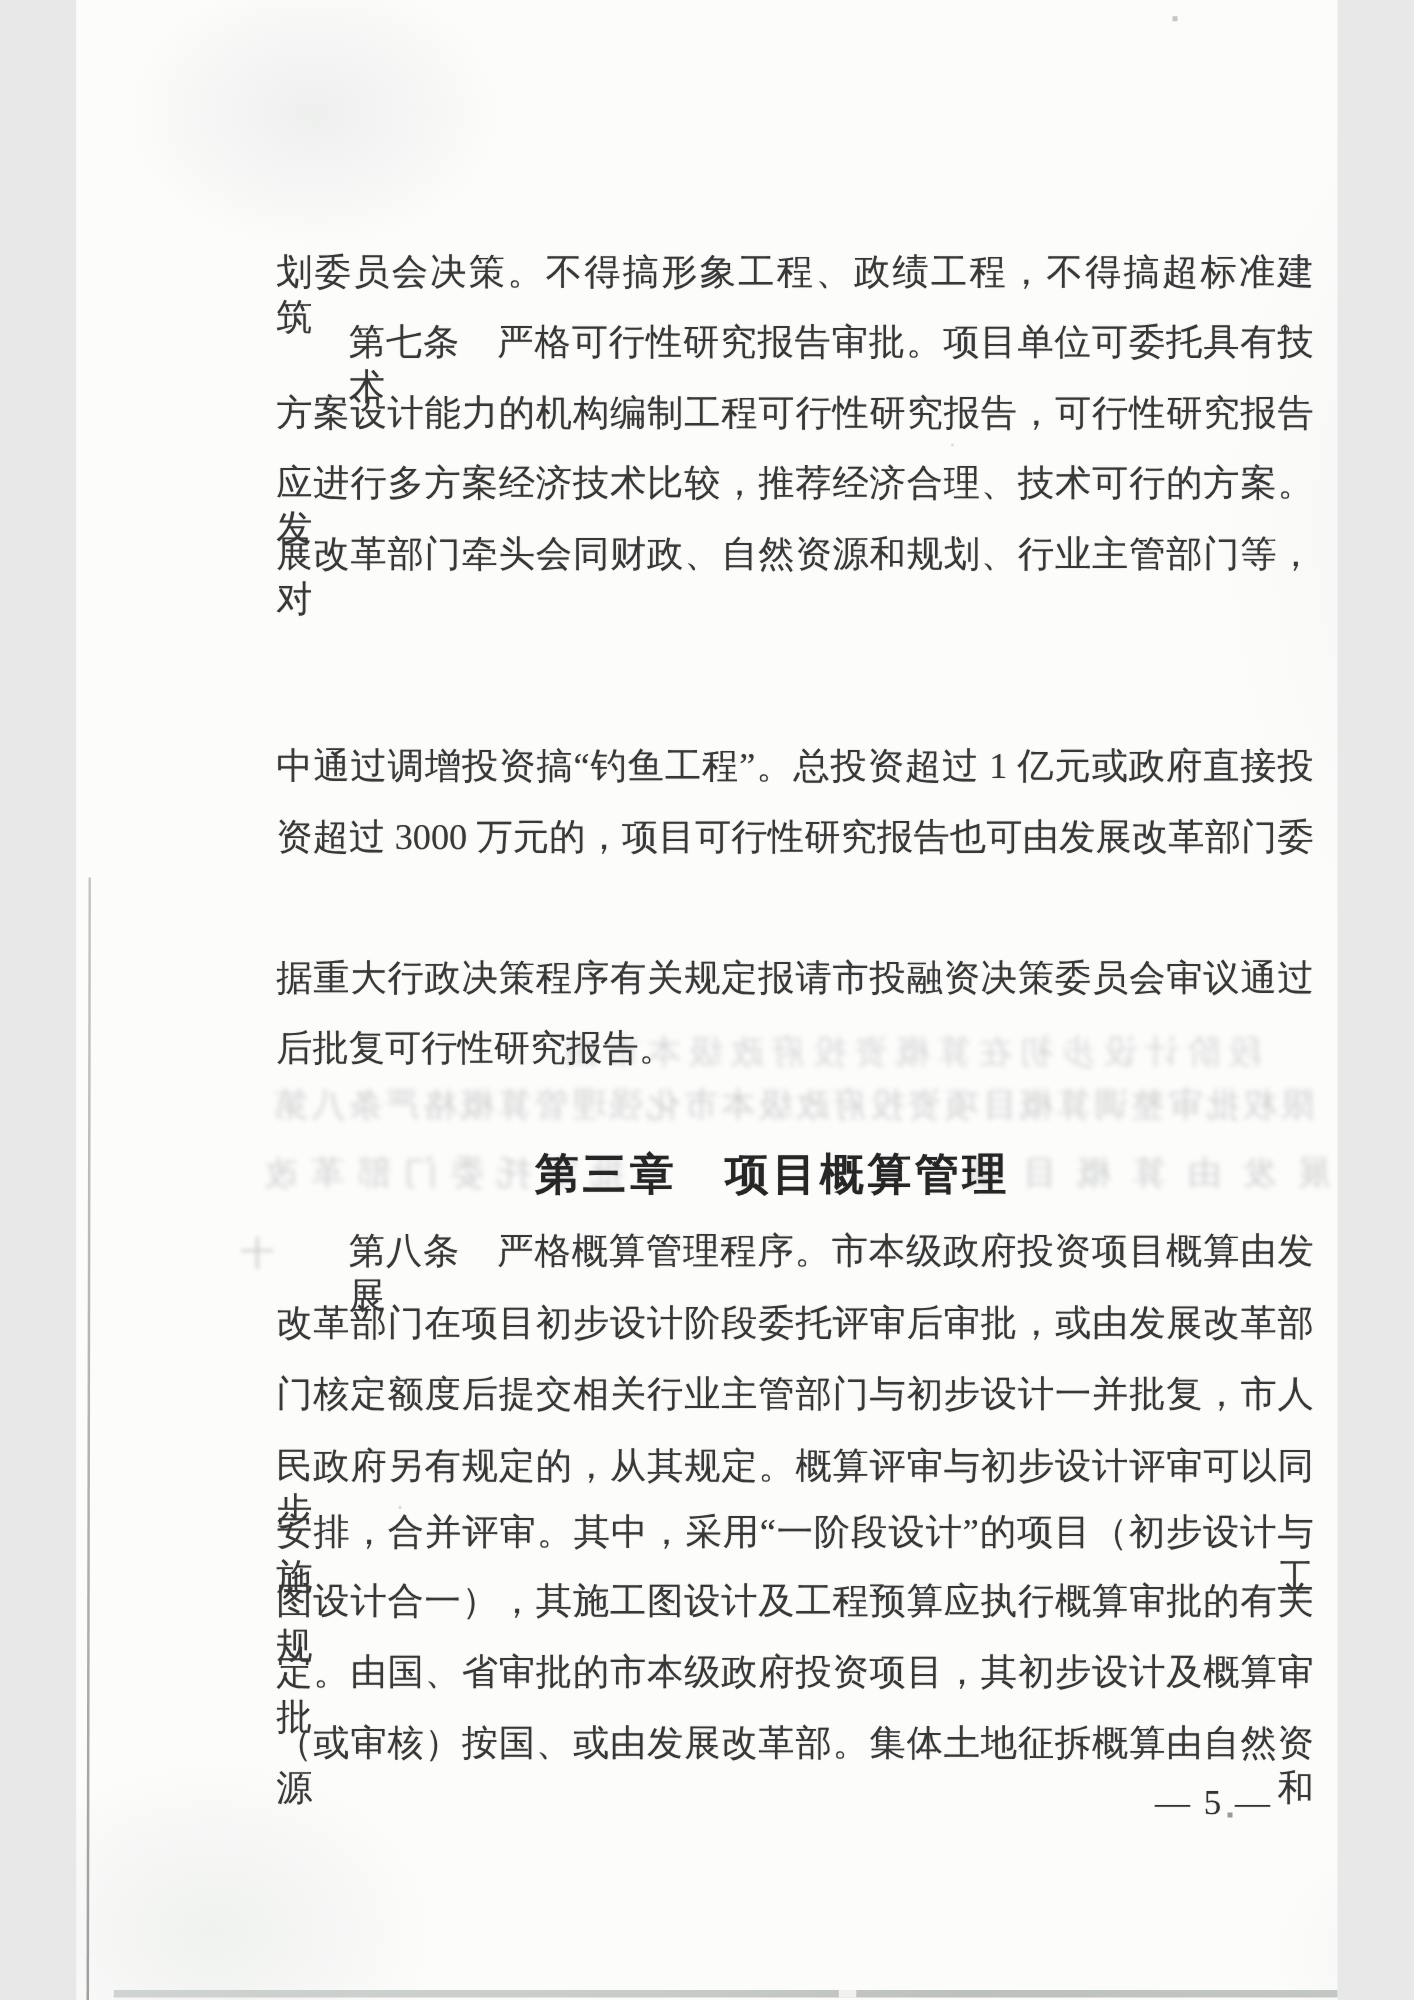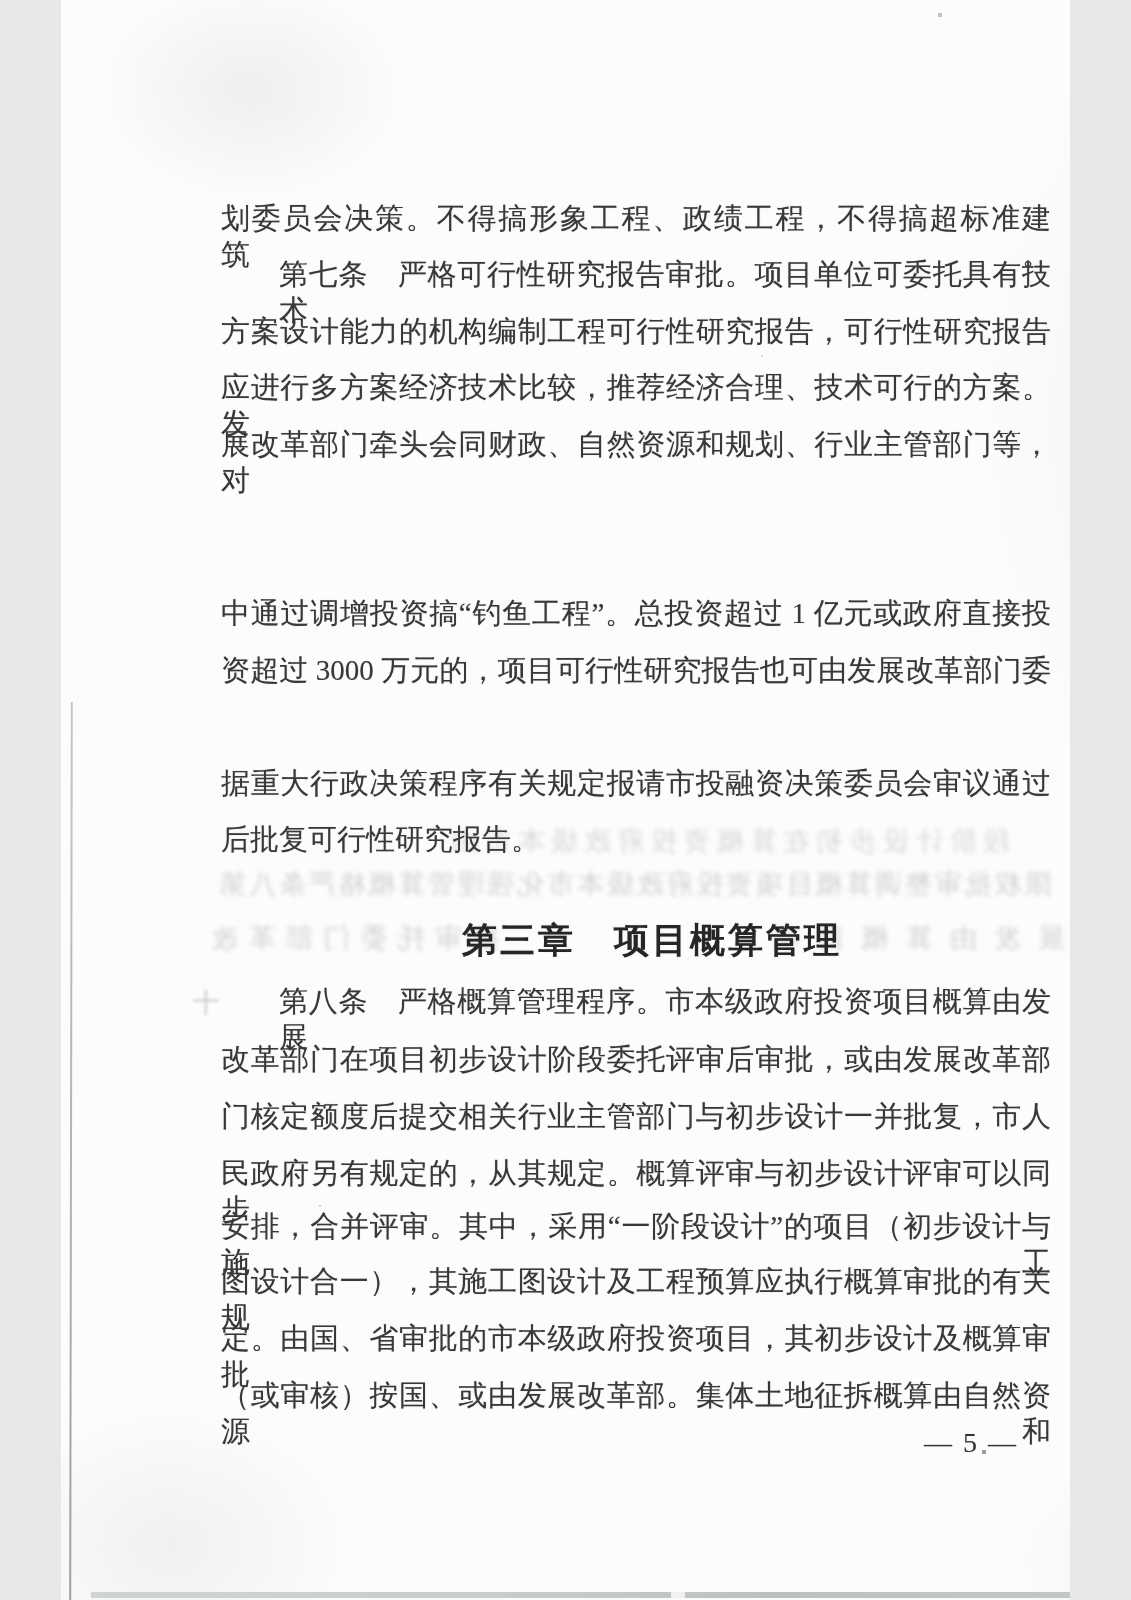--- a/index.html
+++ b/index.html
@@ -13,21 +13,21 @@
     font-family:"Liberation Serif", serif;}
   
   .line{position:absolute;left:160px;width:830px;height:36px;box-sizing:border-box;
     font-size:29px;line-height:36px;color:#383838;
     text-align:justify;text-align-last:justify;
     text-shadow:0 0 1px rgba(56,56,56,.35);
     white-space:normal;overflow:visible;}
   .indent{padding-left:58px;}
   .flush{text-align:right;text-align-last:left;}
   
-  .chapter{position:absolute;left:176px;width:830px;top:918px;height:44px;
+  .chapter{position:absolute;left:142px;width:830px;top:918px;height:44px;
     text-align-last:center;
     font-family:"Liberation Sans", sans-serif;font-weight:700;font-size:35px;line-height:44px;
     letter-spacing:3px;color:#262626;text-shadow:0 0 1px rgba(38,38,38,.3);}
   
   .pageno{position:absolute;top:1426px;left:848px;width:124px;height:34px;
     font-size:28px;line-height:34px;text-align:center;letter-spacing:2px;color:#333;
     text-shadow:0 0 1px rgba(51,51,51,.3);}
   
   .ghost{position:absolute;height:34px;font-size:27px;line-height:34px;color:#66716c;
     transform:scaleX(-1);filter:blur(2.2px);opacity:.28;

